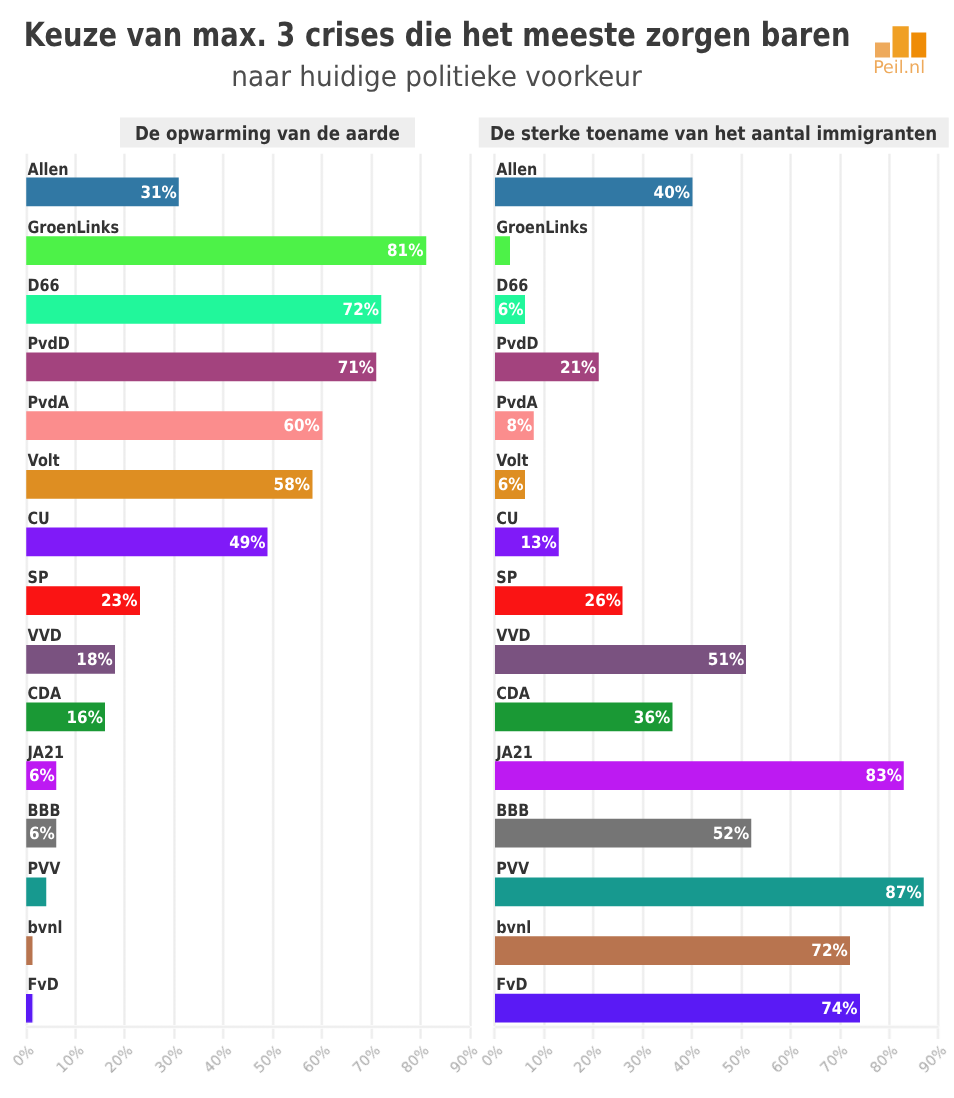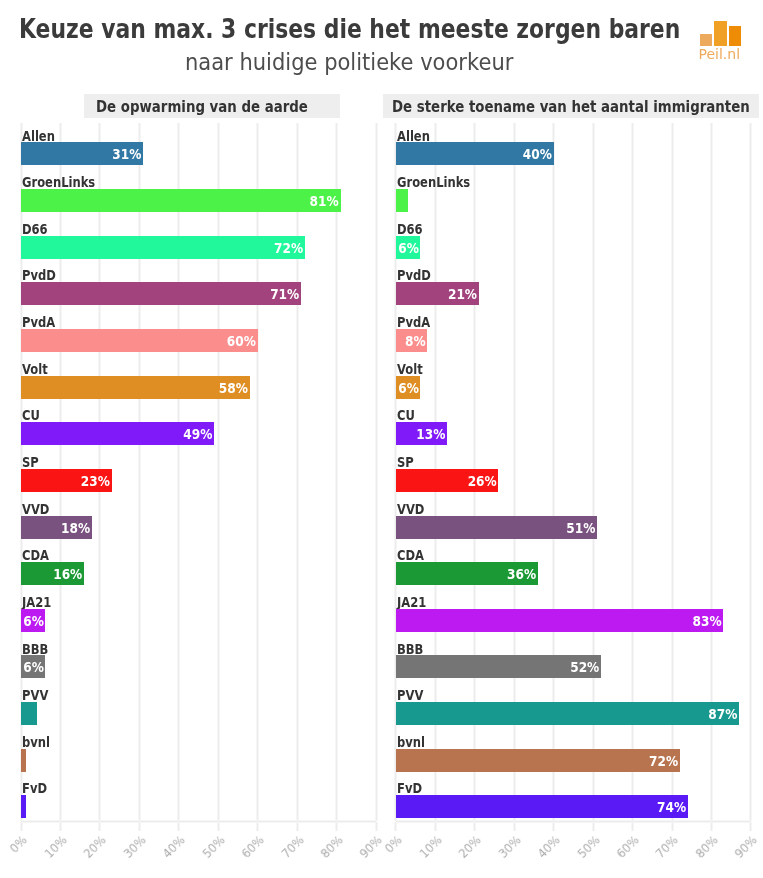--- a/index.html
+++ b/index.html
@@ -44,21 +44,21 @@
 <div class="page">
   <div class="title">Keuze van max. 3 crises die het meeste zorgen baren</div>
   <div class="subtitle">naar huidige politieke voorkeur</div>
   <div class="logo">
     <div class="logo-bar lb1"></div>
     <div class="logo-bar lb2"></div>
     <div class="logo-bar lb3"></div>
     <div class="logo-text">Peil.nl</div>
   </div>
   <div id="charts">
-      <div class="panel-head" style="left: 84px; width: 256px;">
+      <div class="panel-head" style="left: 96px; width: 236px;">
         <div class="panel-head-txt" style="transform: scaleX(0.861) translateZ(0px); transform-origin: left top; left: 12px;">De opwarming van de aarde</div>
       </div>
       <div class="grid-line" style="left: 19.5px; top: 122.8px; height: 698.7px;"></div>
       <div class="tickmark" style="left: 19.5px; top: 821.5px;"></div>
       <div class="tick" style="left: -39.6px; width: 60px; text-align: right; top: 833px;">0%</div>
       <div class="grid-line" style="left: 58.9444px; top: 122.8px; height: 698.7px;"></div>
       <div class="tickmark" style="left: 58.9444px; top: 821.5px;"></div>
       <div class="tick" style="left: -0.155556px; width: 60px; text-align: right; top: 833px;">10%</div>
       <div class="grid-line" style="left: 98.3889px; top: 122.8px; height: 698.7px;"></div>
       <div class="tickmark" style="left: 98.3889px; top: 821.5px;"></div>

